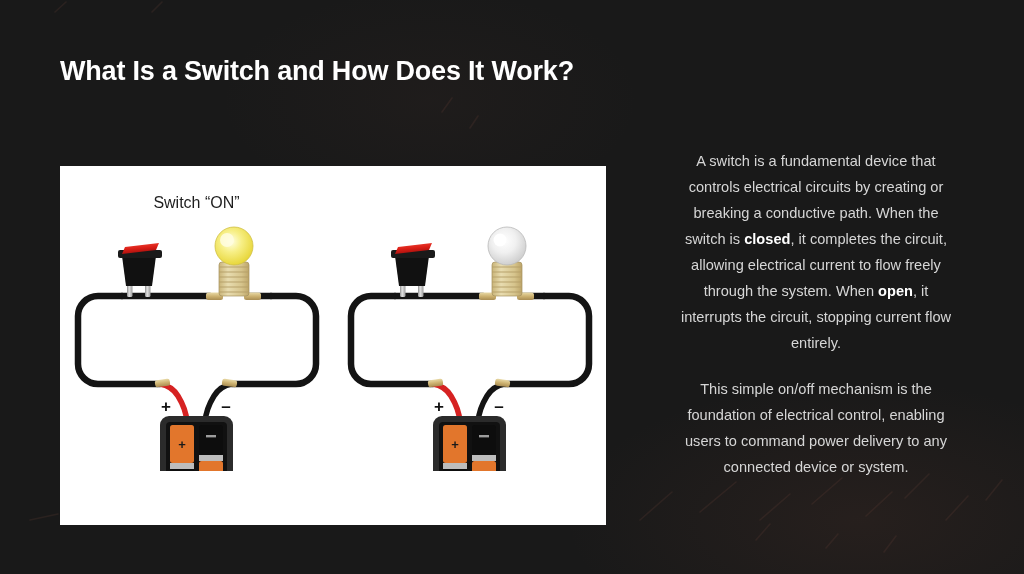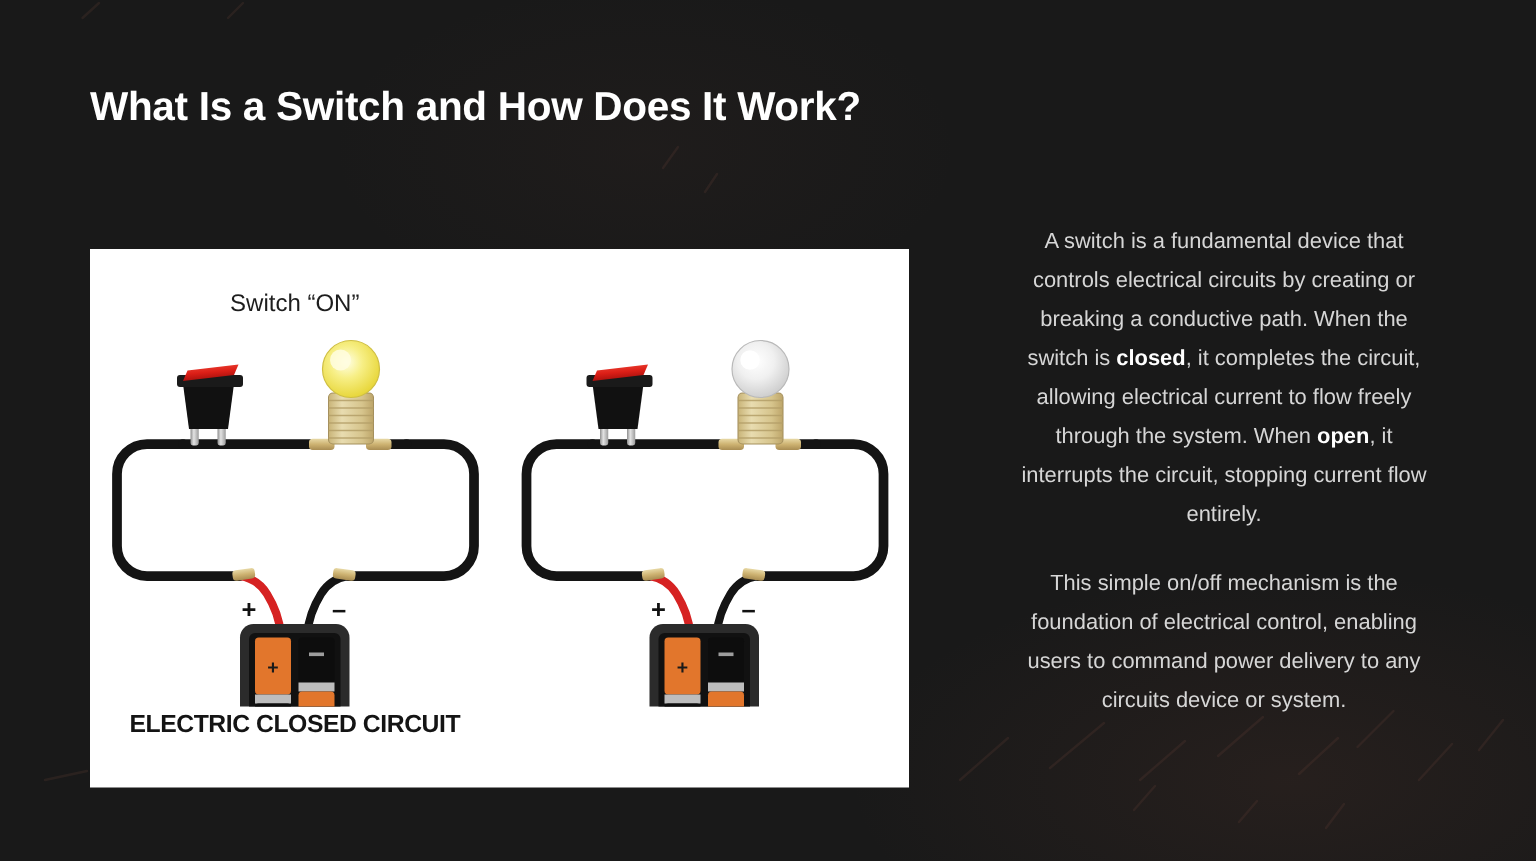--- a/index.html
+++ b/index.html
@@ -227,21 +227,20 @@
           <text x="122" y="233" font-family="Liberation Sans, sans-serif" font-size="13" font-weight="bold" fill="#1a1a1a" text-anchor="middle">+</text>
 
           <rect x="139" y="209" width="24" height="30" rx="2.5" fill="#0d0d0d"></rect>
           <rect x="146" y="219" width="10" height="2.4" fill="#9d9d9d"></rect>
           <rect x="139" y="239" width="24" height="6" fill="#bdbdbd"></rect>
           <rect x="139" y="245" width="24" height="34" rx="2.5" fill="#e2762c"></rect>
           <text x="151" y="268" font-family="Liberation Sans, sans-serif" font-size="13" font-weight="bold" fill="#1a1a1a" text-anchor="middle">+</text>
         </g>
       </svg>
 
-      <div class="panel-caption">ELECTRIC CLOSED CIRCUIT</div>
     </div>
 
     <div class="panel right">
 
       <svg class="circuit" viewBox="0 0 273 255">
         <defs>
           <radialGradient id="bulbOff" cx="42%" cy="36%" r="64%">
             <stop offset="0%" stop-color="#ffffff"></stop>
             <stop offset="50%" stop-color="#f0f0f0"></stop>
             <stop offset="100%" stop-color="#cfcfcf"></stop>
@@ -323,16 +322,16 @@
           <rect x="139" y="245" width="24" height="34" rx="2.5" fill="#e2762c"></rect>
           <text x="151" y="268" font-family="Liberation Sans, sans-serif" font-size="13" font-weight="bold" fill="#1a1a1a" text-anchor="middle">+</text>
         </g>
       </svg>
 
     </div>
   </div>
 
   <div id="text-col">
     <p><span>A switch is a fundamental device that controls electrical circuits by creating or breaking a conductive path. When the switch is </span><b>closed</b><span>, it completes the circuit, allowing electrical current to flow freely through the system. When </span><b>open</b><span>, it interrupts the circuit, stopping current flow entirely.</span></p>
-    <p>This simple on/off mechanism is the foundation of electrical control, enabling users to command power delivery to any circuits device or system.</p>
+    <p>This simple on/off mechanism is the foundation of electrical control, enabling users to command power delivery to any connected device or system.</p>
   </div>
 
 </div>
 
 </body></html>

